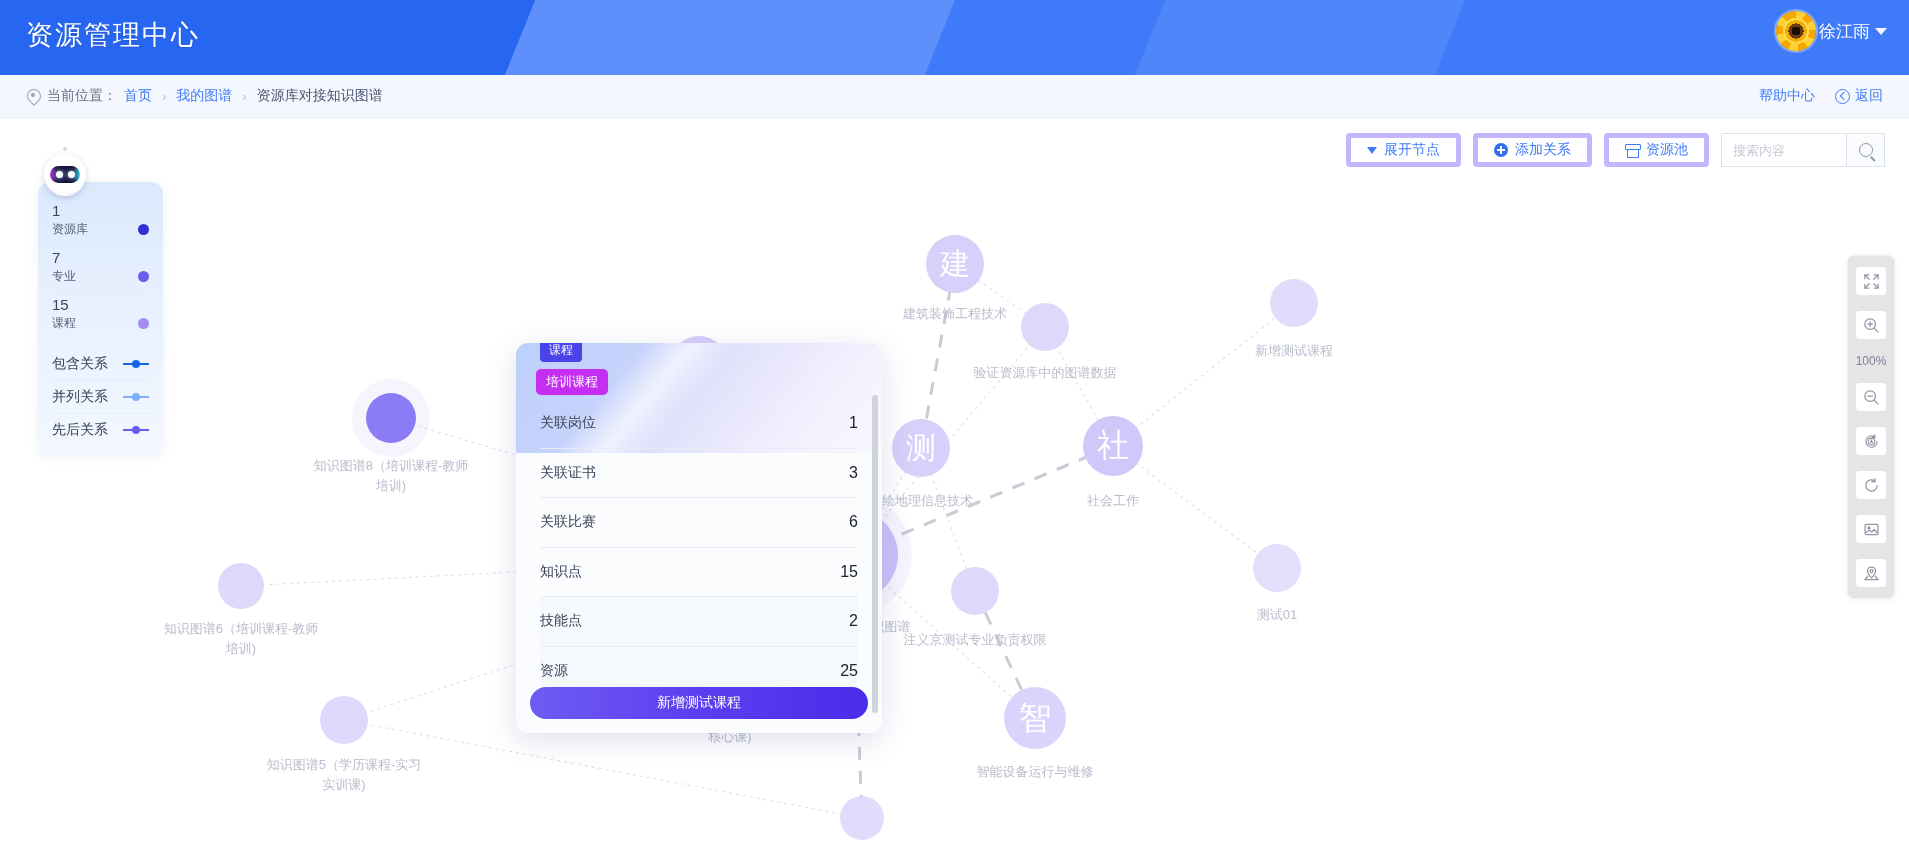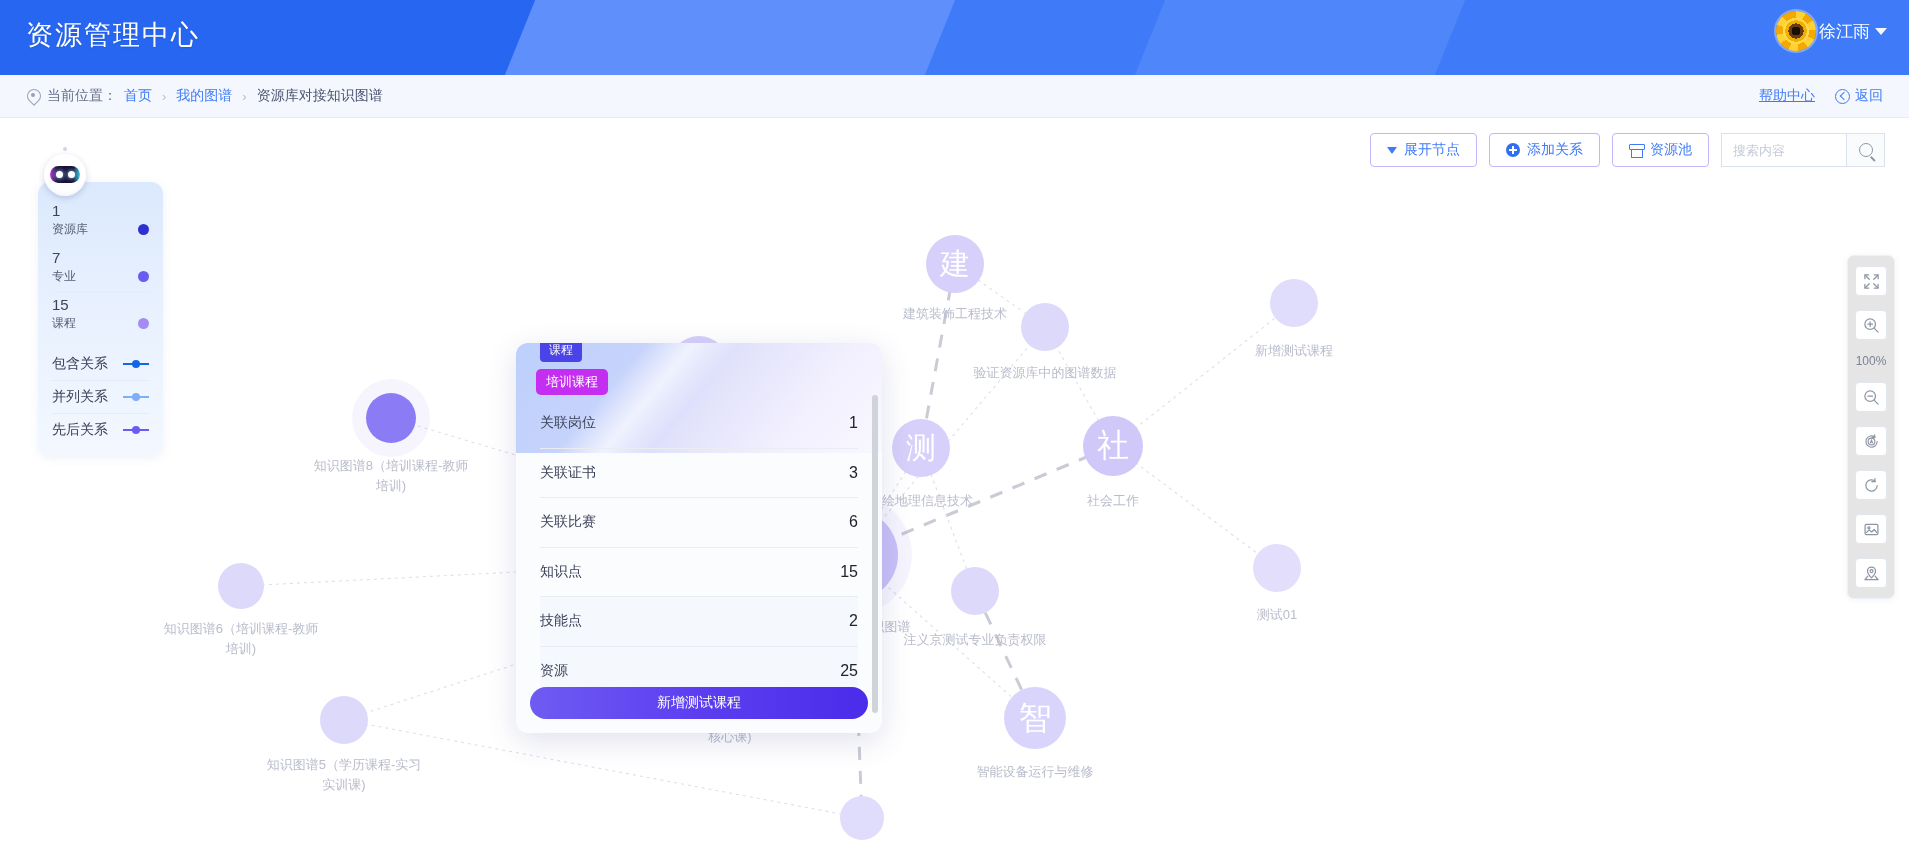--- a/index.html
+++ b/index.html
@@ -67,21 +67,21 @@
     border: 1.4px solid #98a2b8; border-radius: 50% 50% 50% 0; transform: rotate(-45deg);
   }
   .pin-icon::after {
     content:""; position:absolute; left:5px; top:4px; width:4px; height:4px;
     border-radius:50%; background:#98a2b8;
   }
   .crumb-link { color: #3f7bf8; cursor: pointer; }
   .crumb-sep { color: #b7c0d2; font-size: 13px; margin: 0 3px; }
   .crumb-cur { color: #4a5470; }
   .crumb-right { margin-left: auto; margin-right: 26px; display: flex; align-items: center; gap: 20px; font-size: 14px; }
-  .help-link { color: #3f7bf8; cursor: pointer; text-decoration: underline; }
+  .help-link { color: #3f7bf8; cursor: pointer; }
   .back-link { color: #3f7bf8; cursor: pointer; display: flex; align-items: center; gap: 5px; }
   .back-circle {
     width: 15px; height: 15px; border-radius: 50%; border: 1.3px solid #3f7bf8;
     position: relative; flex: none;
   }
   .back-circle::before {
     content:""; position:absolute; left:4.5px; top:3.6px; width:5px; height:5px;
     border-left:1.3px solid #3f7bf8; border-bottom:1.3px solid #3f7bf8; transform: rotate(45deg);
   }
 
@@ -93,21 +93,21 @@
   .node.glow { box-shadow: 0 0 0 14px rgba(139,124,246,.08); }
   .node-label {
     position: absolute; transform: translateX(-50%);
     font-size: 13px; color: #b9bccb; text-align: center; white-space: pre-line; line-height: 20px;
   }
   .node-char { display:flex; align-items:center; justify-content:center; color:#ffffff; font-weight:400; }
 
   
   .top-tools { position: absolute; right: 24px; top: 133px; display: flex; align-items: center; gap: 12px; z-index: 20; }
   .tool-btn {
-    height: 34px; padding: 0 16px; border: 1px solid #c4b5fd; border-radius: 4px;
+    height: 34px; padding: 0 16px; border: 5px solid #c4b5fd; border-radius: 4px;
     background: #fff; color: #3f7bf8; font-size: 14px; display: flex; align-items: center; gap: 7px; cursor: pointer;
     font-family: inherit;
   }
   .caret-down { width:0;height:0;border-left:5px solid transparent;border-right:5px solid transparent;border-top:7px solid #3f7bf8; }
   .plus-circle { width:14px;height:14px;border-radius:50%;background:#2f6ef3;position:relative;flex:none; }
   .plus-circle::before,.plus-circle::after{content:"";position:absolute;background:#fff;}
   .plus-circle::before{left:3px;top:6.2px;width:8px;height:1.6px;}
   .plus-circle::after{left:6.2px;top:3px;width:1.6px;height:8px;}
   .pool-icon { width:14px;height:13px;position:relative;flex:none; }
   .pool-icon::before{content:"";position:absolute;left:0;top:0;width:14px;height:4px;border:1.3px solid #3f7bf8;border-radius:1px;}

